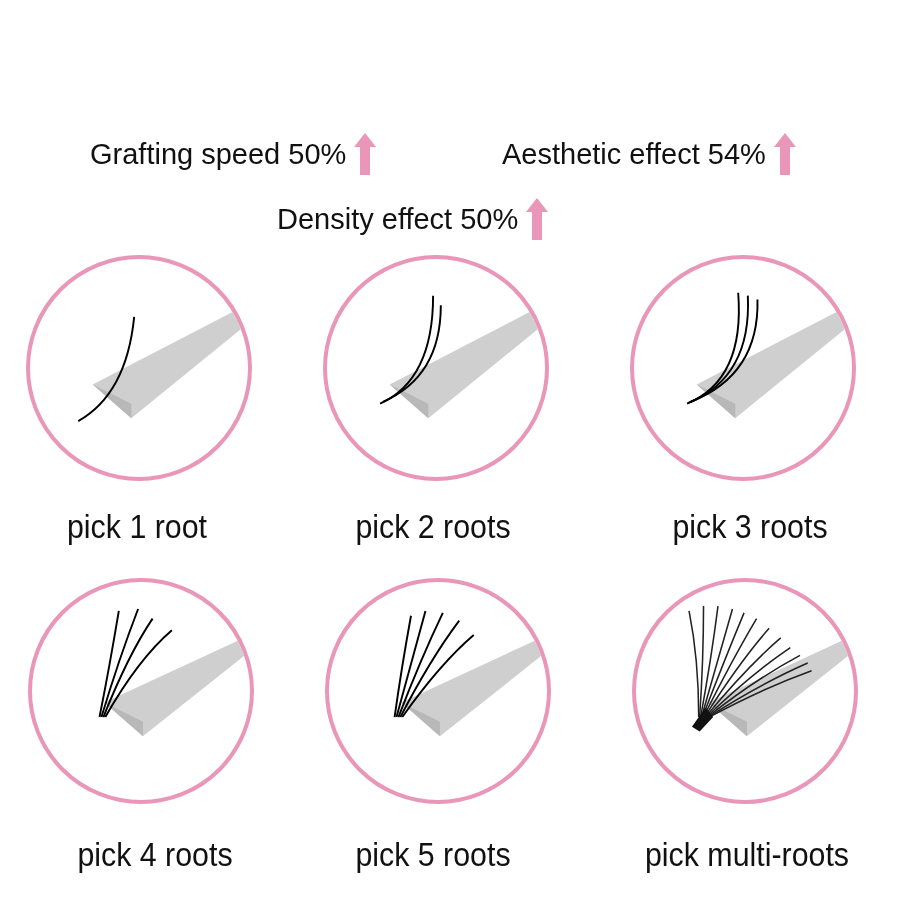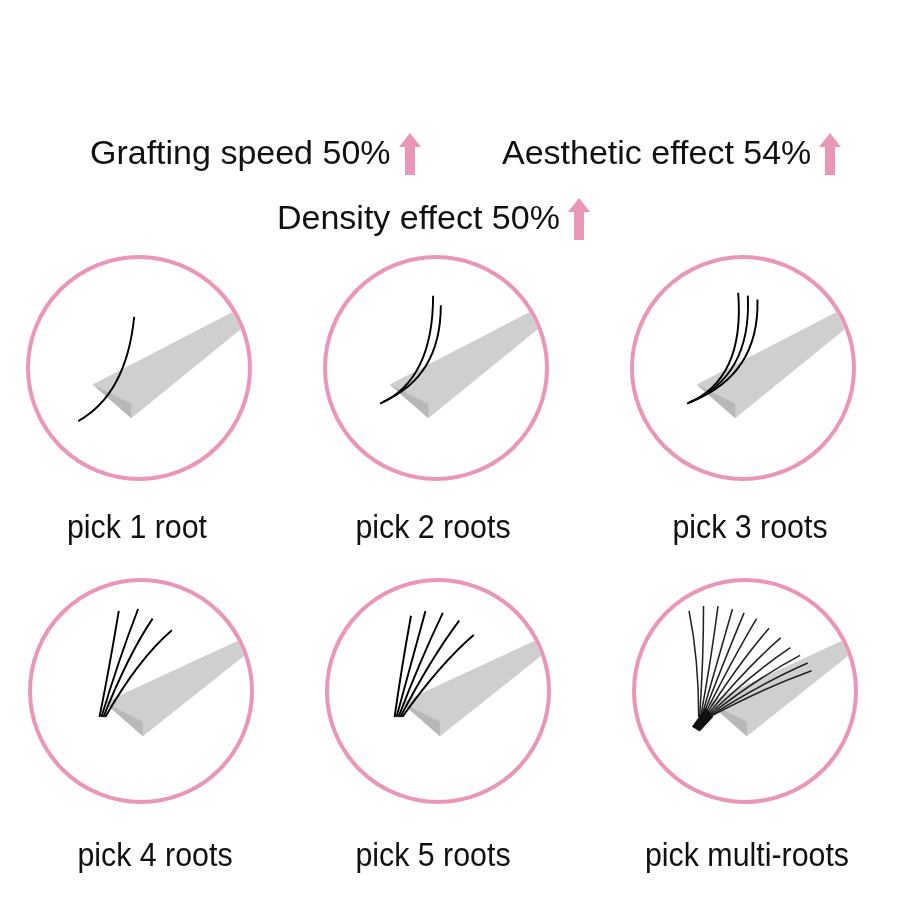--- a/index.html
+++ b/index.html
@@ -1,17 +1,17 @@
 <!DOCTYPE html>
 <html><head>
 <meta charset="utf-8">
 <style>
   html, body { margin:0; padding:0; background:#ffffff; }
   body { width:900px; height:900px; position:relative; overflow:hidden; font-family:"Liberation Sans", sans-serif; color:#111; }
-  .stat { position:absolute; display:flex; align-items:flex-end; font-size:34px; line-height:1; white-space:nowrap; }
+  .stat { position:absolute; display:flex; align-items:flex-end; font-size:29px; line-height:1; white-space:nowrap; }
   .arrow { width:22px; height:42px; margin-left:8px; margin-bottom:-6px; }
   .circle { position:absolute; width:226px; height:226px; border:4px solid #e996b8; border-radius:50%; box-sizing:border-box; background:#fff; overflow:hidden; }
   .circle svg { width:100%; height:100%; display:block; }
   .label { position:absolute; font-size:33px; line-height:1; white-space:nowrap; text-align:center; width:300px; transform:scaleX(0.92); }
 </style>
 </head>
 <body>
 
 <div class="stat" style="left:90px; top:133px;">
   <span>Grafting speed 50%</span>

